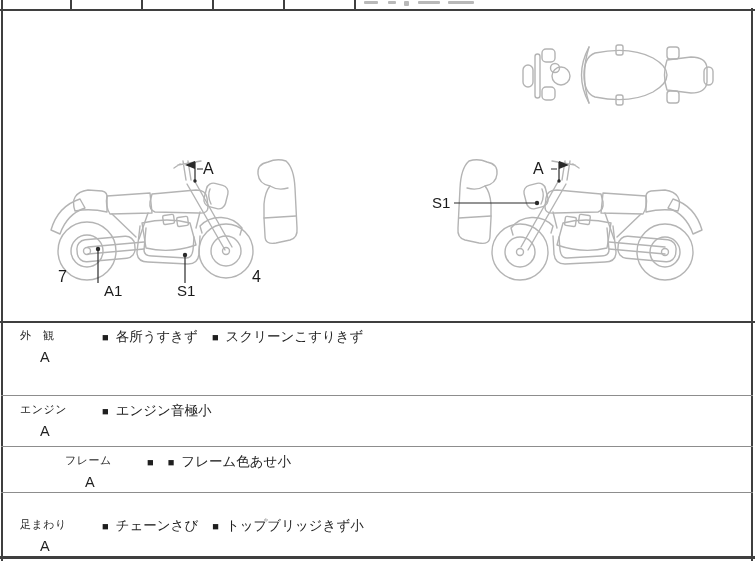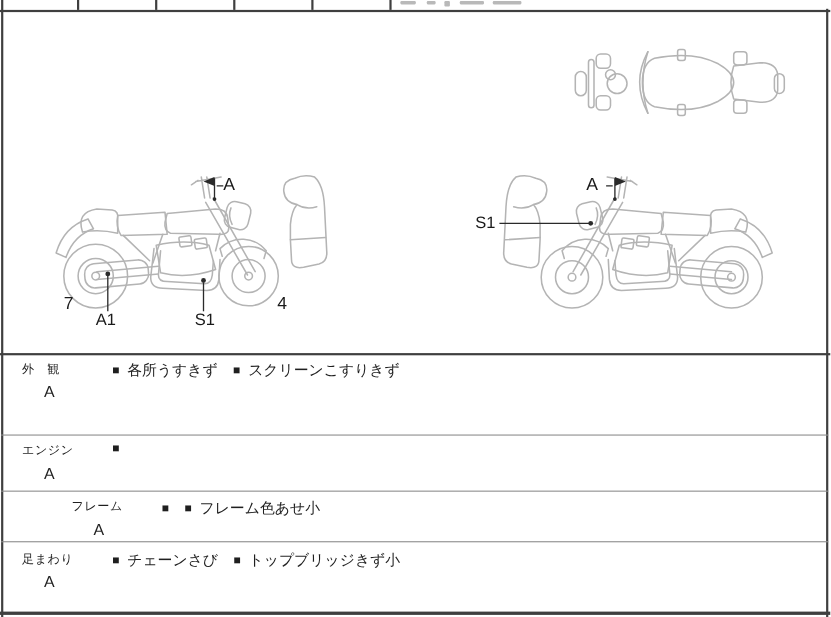--- a/index.html
+++ b/index.html
@@ -174,21 +174,21 @@
       <path class="lead" d="M 134,14 L 134,33 M 126,21 L 132,21"></path>
       <path class="leadfill" d="M 134,13 L 144,17 L 134,21 Z"></path>
       <circle class="leadfill" cx="134" cy="33" r="1.7"></circle>
       <path class="lead" d="M 29,55 L 111,55"></path>
       <circle class="leadfill" cx="112" cy="55" r="2.2"></circle>
     </g>
   </svg>
 
   <span class="dlabel lab16" style="left:203px;top:160px;">A</span>
   <span class="dlabel lab16" style="left:58px;top:268px;">7</span>
-  <span class="dlabel lab15" style="left:87px;top:282px;">A1</span>
+  <span class="dlabel lab15" style="left:104px;top:282px;">A1</span>
   <span class="dlabel lab15" style="left:177px;top:282px;">S1</span>
   <span class="dlabel lab16" style="left:252px;top:268px;">4</span>
   <span class="dlabel lab16" style="left:533px;top:160px;">A</span>
   <span class="dlabel lab15" style="left:432px;top:194px;">S1</span>
 
   <div class="border-h" style="top:321px;"></div>
 
   <div class="cond-row" style="top:323px;height:72px;">
     <span class="cat">外　観</span>
     <span class="grade">A</span>
@@ -204,41 +204,42 @@
     </div>
   </div>
   <div class="sep-thin" style="top:395px;"></div>
 
   <div class="cond-row" style="top:397px;height:49px;text-align:center;">
     <span class="cat">エンジン</span>
     <span class="grade">A</span>
     <div class="items">
       <span class="item">
         <span class="bullet">■</span>
+        <span>エンジン音極小</span>
       </span>
     </div>
   </div>
   <div class="sep-thin" style="top:446px;"></div>
 
   <div class="cond-row" style="top:448px;height:44px;margin-left:45px;">
     <span class="cat">フレーム</span>
     <span class="grade">A</span>
     <div class="items">
       <span class="item">
         <span class="bullet">■</span>
       </span>
       <span class="item">
         <span class="bullet">■</span>
         <span>フレーム色あせ小</span>
       </span>
     </div>
   </div>
   <div class="sep-thin" style="top:492px;"></div>
 
-  <div class="cond-row" style="top:496px;height:50px;">
+  <div class="cond-row" style="top:512px;height:50px;">
     <span class="cat">足まわり</span>
     <span class="grade">A</span>
     <div class="items">
       <span class="item">
         <span class="bullet">■</span>
         <span>チェーンさび</span>
       </span>
       <span class="item">
         <span class="bullet">■</span>
         <span>トップブリッジきず小</span>

